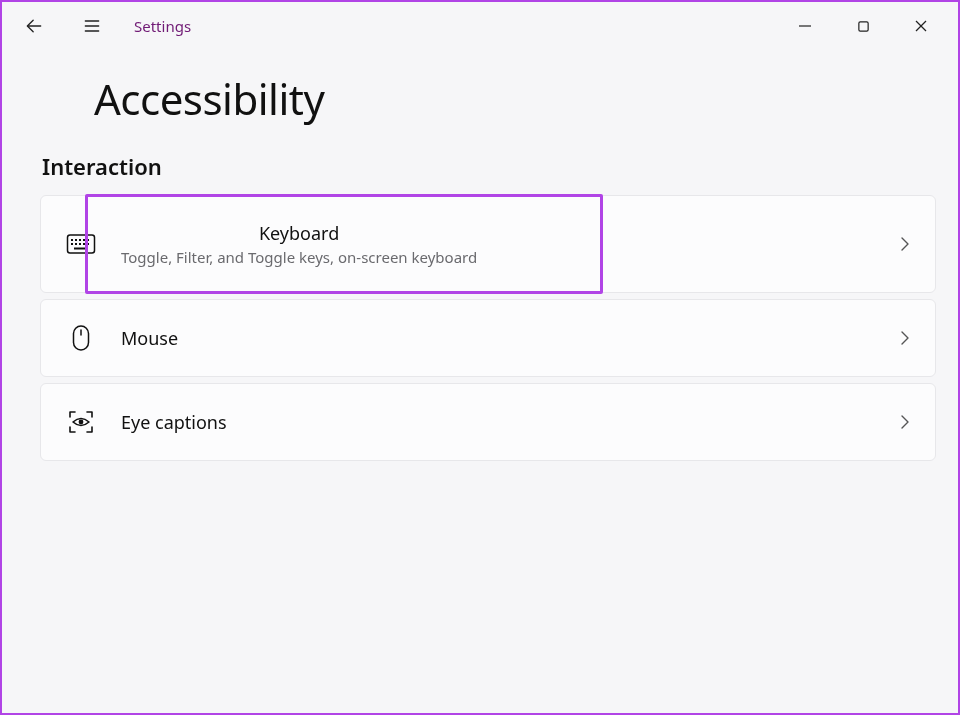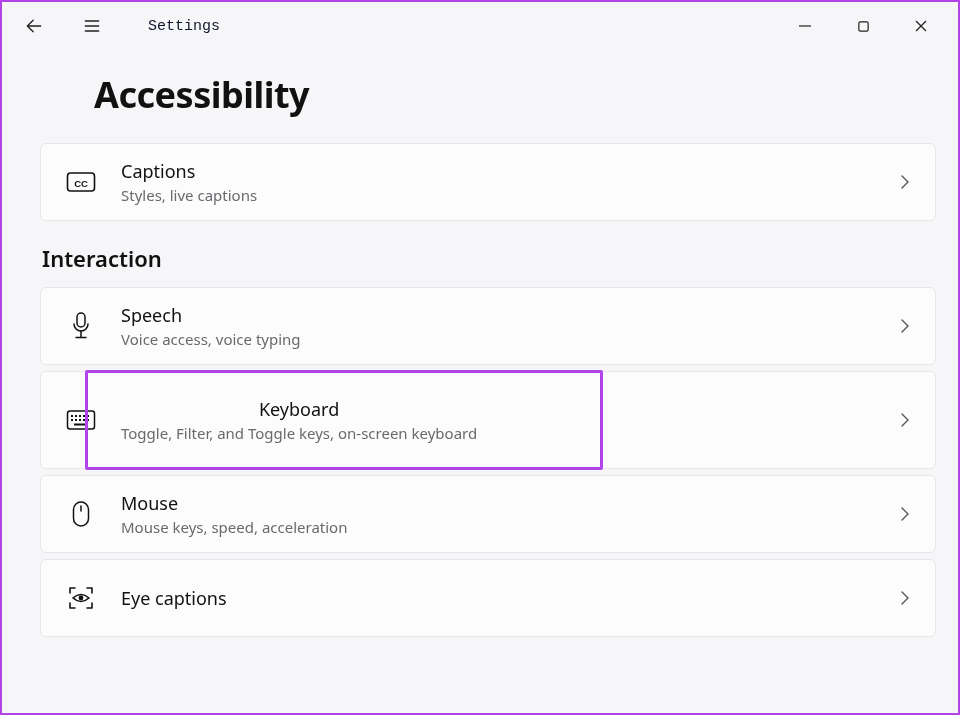--- a/index.html
+++ b/index.html
@@ -21,35 +21,35 @@
     align-items: center;
     padding: 0 8px 0 16px;
   }
   .titlebar .left-controls { display: flex; align-items: center; gap: 26px; }
   .nav-btn {
     width: 32px; height: 32px;
     display: flex; align-items: center; justify-content: center;
     color: #222; background: transparent; border: none;
   }
   .app-title {
-    font-size: 15px; color: #0f172a; margin-left: 14px; font-family: Liberation Mono, monospace;
+    font-size: 15px; color: #701a75; 
   }
   .window-controls {
     margin-left: auto; display: flex; gap: 0;
   }
   .window-controls .win-btn {
     width: 58px; height: 44px;
     display: flex; align-items: center; justify-content: center;
     color: #222;
   }
   .content {
     padding: 8px 22px 0 38px;
   }
   .page-title {
-    font-size: 36px; font-weight: 700; letter-spacing: -0.5px;
+    font-size: 42px; font-weight: 400; letter-spacing: -0.5px;
     color: #111; margin: 12px 0 24px 54px;
   }
   .section-label {
     font-size: 22px; font-weight: 600; color: #111;
     margin: 22px 0 14px 2px;
   }
   .card {
     background: #fcfcfd;
     border: 1px solid #e7e7ea;
     border-radius: 6px;
@@ -132,59 +132,23 @@
             <line x1="2" y1="2" x2="12" y2="12"></line>
             <line x1="12" y1="2" x2="2" y2="12"></line>
           </svg>
       </div>
     </div>
   </div>
 
   <div class="content">
     <h1 class="page-title">Accessibility</h1>
 
-    <div class="card">
-      <div class="icon-slot">
-        <svg width="30" height="24" viewBox="0 0 30 24" fill="none" stroke="currentColor" stroke-width="1.6" stroke-linejoin="round">
-          <rect x="1.5" y="3" width="27" height="18" rx="3"></rect>
-          <text x="15" y="16.5" text-anchor="middle" font-size="9.5" font-family="Segoe UI, sans-serif" fill="currentColor" stroke="none" font-weight="600">CC</text>
-        </svg>
-      </div>
-      <div class="text-slot">
-        <span class="title">Captions</span>
-        <span class="sub">Styles, live captions</span>
-      </div>
-      <div class="chevron">
-        <svg width="12" height="16" viewBox="0 0 10 16" fill="none" stroke="currentColor" stroke-width="1.4" stroke-linecap="round" stroke-linejoin="round">
-            <polyline points="2 2 8 8 2 14"></polyline>
-          </svg>
-      </div>
-    </div>
 
     <div class="section-label">Interaction</div>
 
-    <div class="card">
-      <div class="icon-slot">
-        <svg width="22" height="30" viewBox="0 0 22 30" fill="none" stroke="currentColor" stroke-width="1.5" stroke-linecap="round" stroke-linejoin="round">
-          <rect x="7" y="2" width="8" height="14" rx="4"></rect>
-          <path d="M4 13 a7 7 0 0 0 14 0"></path>
-          <line x1="11" y1="20" x2="11" y2="26"></line>
-          <line x1="6" y1="26.5" x2="16" y2="26.5"></line>
-        </svg>
-      </div>
-      <div class="text-slot">
-        <span class="title">Speech</span>
-        <span class="sub">Voice access, voice typing</span>
-      </div>
-      <div class="chevron">
-        <svg width="12" height="16" viewBox="0 0 10 16" fill="none" stroke="currentColor" stroke-width="1.4" stroke-linecap="round" stroke-linejoin="round">
-            <polyline points="2 2 8 8 2 14"></polyline>
-          </svg>
-      </div>
-    </div>
 
     <div class="card keyboard">
       <div class="highlight-box"></div>
       <div class="icon-slot">
         <svg width="30" height="22" viewBox="0 0 30 22" fill="none" stroke="currentColor" stroke-width="1.5" stroke-linejoin="round">
           <rect x="1.5" y="2" width="27" height="18" rx="2.5"></rect>
           <g stroke="none" fill="currentColor">
             <rect x="5" y="6" width="2" height="2"></rect>
               <rect x="9" y="6" width="2" height="2"></rect>
               <rect x="13" y="6" width="2" height="2"></rect>
@@ -212,21 +176,20 @@
 
     <div class="card">
       <div class="icon-slot">
         <svg width="20" height="28" viewBox="0 0 20 28" fill="none" stroke="currentColor" stroke-width="1.5" stroke-linecap="round">
           <rect x="2.5" y="2" width="15" height="24" rx="7.5"></rect>
           <line x1="10" y1="6" x2="10" y2="11"></line>
         </svg>
       </div>
       <div class="text-slot">
         <span class="title">Mouse</span>
-        <span class="sub">Mouse keys, speed, acceleration</span>
       </div>
       <div class="chevron">
         <svg width="12" height="16" viewBox="0 0 10 16" fill="none" stroke="currentColor" stroke-width="1.4" stroke-linecap="round" stroke-linejoin="round">
             <polyline points="2 2 8 8 2 14"></polyline>
           </svg>
       </div>
     </div>
 
     <div class="card">
       <div class="icon-slot">

